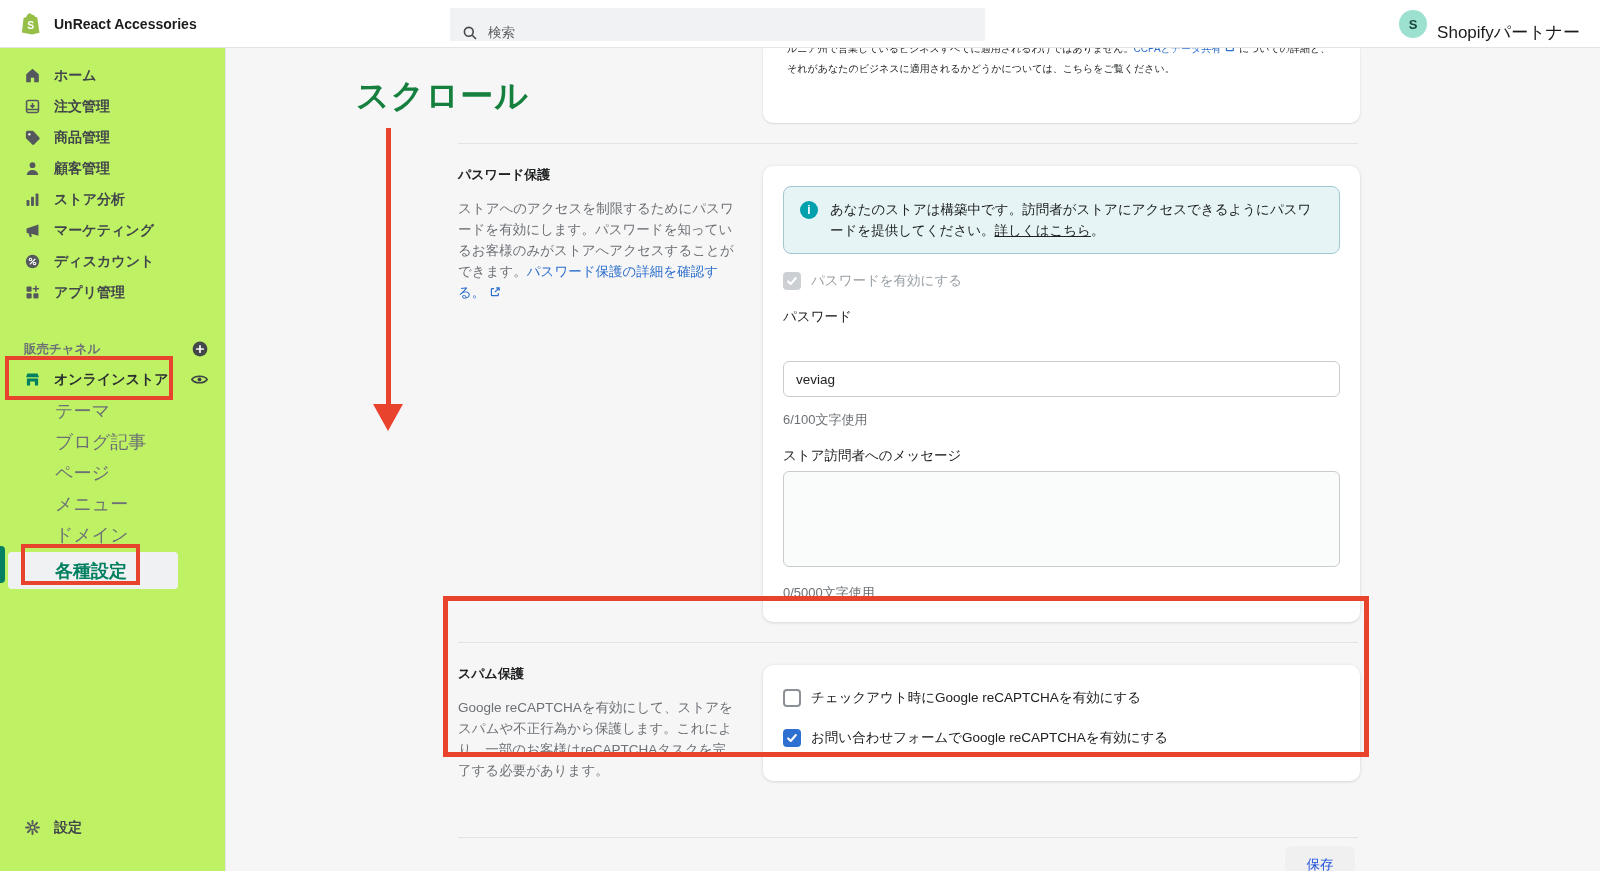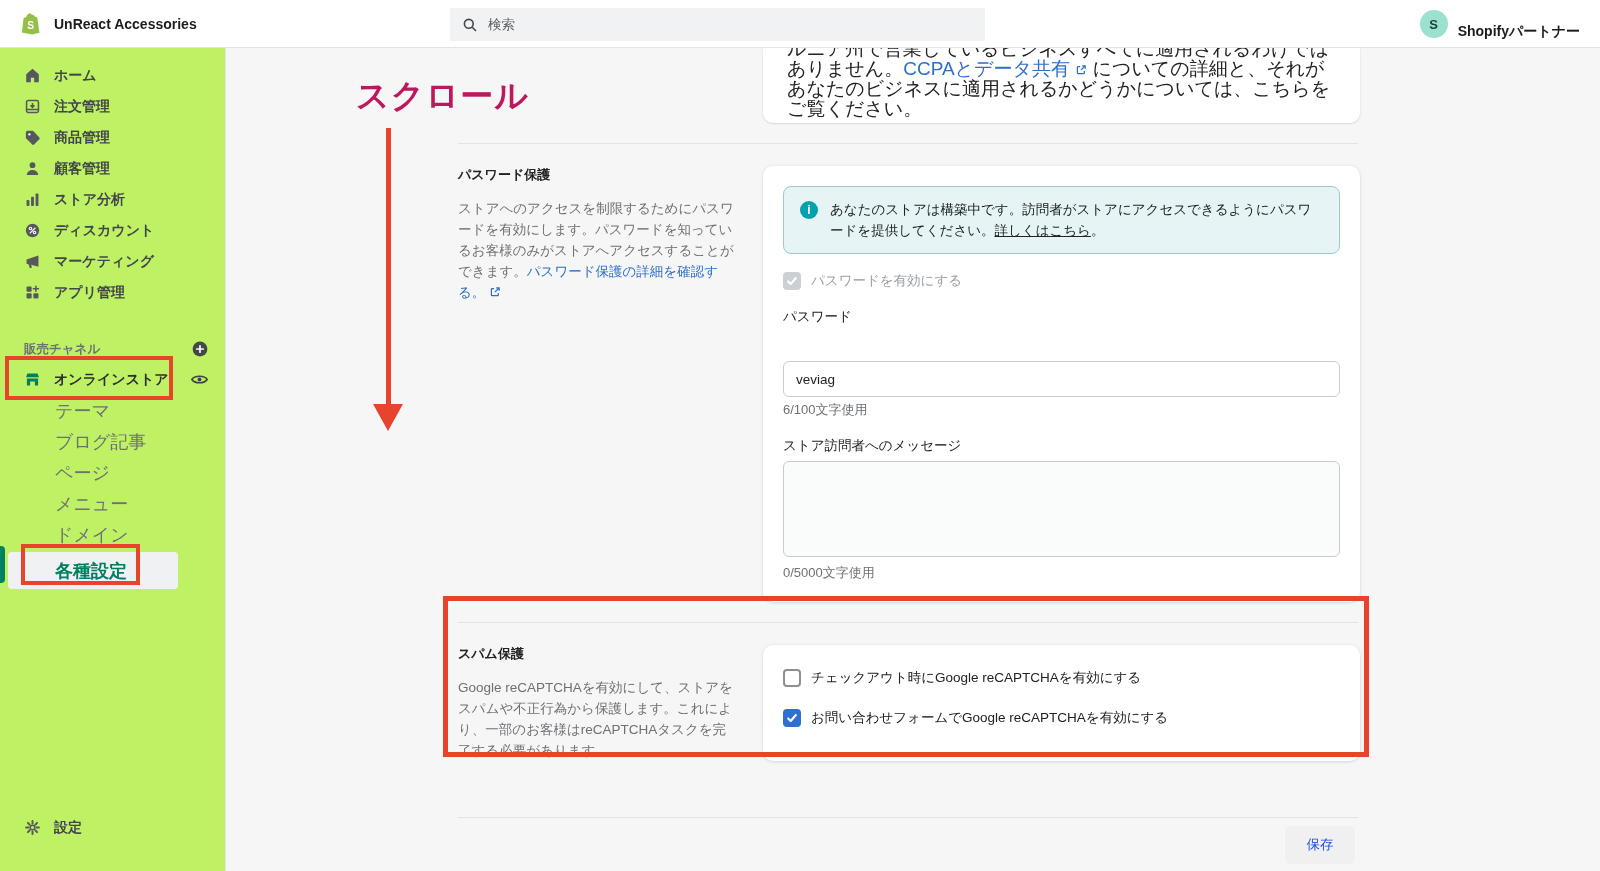--- a/index.html
+++ b/index.html
@@ -11,28 +11,28 @@
     color:#202223; font-size:13.5px;
   }
   a { color:#2c6ecb; text-decoration:none; cursor:pointer; }
 
   
   .topbar { position:absolute; left:0; top:0; right:0; height:48px; background:#fff;
     border-bottom:1px solid #e3e4e6; z-index:5; }
   .brand { position:absolute; left:18px; top:0; height:48px; display:flex; align-items:center; gap:10px; }
   .brand-name { font-size:14px; font-weight:700; color:#1a1c1d; }
   .search { position:absolute; left:450px; top:8px; width:535px; height:33px; background:#f1f2f3;
-    border-radius:0; display:flex; align-items:center; padding:0 12px; gap:8px; }
+    border-radius:0; display:flex; align-items:flex-end; padding:0 12px; gap:8px; }
   .search input { border:0; outline:0; background:transparent; flex:1; font-size:13.5px;
     font-family:inherit; color:#202223; }
   .search input::placeholder { color:#5c5f62; }
   .account { position:absolute; right:20px; top:0; height:48px; display:flex; align-items:center; gap:10px; }
   .avatar { width:28px; height:28px; border-radius:50%; background:#9ce0d0; color:#15453b;
     display:flex; align-items:center; justify-content:center; font-size:13px; font-weight:700; }
-  .account-name { font-size:14px; font-weight:700; color:#1a1c1d;margin-top:16px; }
+  .account-name { font-size:17px; font-weight:400; color:#1a1c1d;margin-top:16px; }
 
   
   .sidebar { position:absolute; left:0; top:48px; bottom:0; width:226px; background:#bef264;
     border-right:1px solid #e4e5e7; padding-top:12px; }
   .nav-item { height:31px; display:flex; align-items:center; gap:13px; padding-left:24px;
     font-size:14px; font-weight:600; color:#42464b; cursor:pointer; }
   .icn { width:17px; height:17px; flex:none; color:#55585c; display:flex; }
   .icn svg { width:100%; height:100%; }
   .channels-header { margin-top:31px; height:20px; display:flex; align-items:center;
     padding:0 16px 0 24px; font-size:12.5px; font-weight:600; color:#6d7175; }
@@ -52,21 +52,21 @@
     align-items:center; gap:13px; padding-left:24px; font-size:14px; font-weight:600;
     color:#42464b; cursor:pointer; }
 
   
   .main { position:absolute; left:226px; top:48px; right:0; bottom:0; background:#f6f6f7; overflow:hidden; }
   .content { position:relative; padding-left:232px; width:1134px; }
 
   .top-card { margin-left:305px; width:597px; height:75px; background:#fff;
     border-radius:0 0 10px 10px; box-shadow:0 1px 2px rgba(0,0,0,.10), 0 0 3px rgba(0,0,0,.05);
     overflow:hidden; padding:0 24px; }
-  .top-card p { margin:-9px 0 0 0; line-height:20px; font-size:19px; color:#202223; }
+  .top-card p { margin:-9px 0 0 0; line-height:20px; font-size:10px; color:#202223; }
 
   hr.divider { border:0; border-top:1px solid #e1e3e5; width:900px; margin:20px 0 0 0; }
 
   .section { display:flex; margin-top:22px; }
   .col-desc { width:305px; padding-right:26px; }
   .col-desc h2 { margin:0 0 14px 0; font-size:13px; font-weight:700; color:#202223; }
   .col-desc p { margin:0; font-size:13.5px; line-height:21px; color:#6d7175; }
   .card { width:597px; background:#fff; border-radius:10px; padding:20px;
     box-shadow:0 1px 3px rgba(0,0,0,.10), 0 0 4px rgba(0,0,0,.05); }
 
@@ -82,38 +82,38 @@
     align-items:center; justify-content:center; cursor:pointer; }
   .checkbox svg { width:12px; height:12px; }
   .cb-disabled { background:#ccd0d4; cursor:default; }
   .cb-unchecked { background:#fff; border:2px solid #8a9095; }
   .cb-checked { background:#2e6fd2; }
   .muted-label { color:#989fa4; }
 
   .field-label { margin:18px 0 6px 0; font-size:13.5px; color:#202223; }
   .text-field { width:100%; height:36px; border:1px solid #c9cccf; border-radius:6px;
     padding:0 12px; font-size:13.5px; font-family:inherit; color:#202223; background:#fff; outline:none;margin-top:29px; }
-  .helper { margin-top:4px; font-size:13px; color:#6d7175; }
+  .helper { margin-top:14px; font-size:13px; color:#6d7175; }
   .text-area { width:100%; height:96px; border:1px solid #c9cccf; border-radius:6px;
     background:#fafbfb; resize:none; outline:none; font-family:inherit; font-size:13.5px; padding:8px 12px; }
 
   .spam-card { padding:24px 20px; }
   .spam-card .check-row { margin-top:0; }
   .spam-card .check-row + .check-row { margin-top:22px; }
 
   hr.divider.after-spam { margin-top:56px; }
   .footer-row { position:relative; height:70px; }
   .save-btn { position:absolute; left:827px; top:8px; width:70px; height:38px;
     background:#f0f0f1; border:0; border-radius:6px; font-size:13.5px; font-family:inherit;
     color:#1d4ed8; cursor:default; }
 
   
   .annot { position:absolute; z-index:20; pointer-events:none; }
   .annot-scroll-text { left:356px; top:74px; font-size:33px; font-weight:800;
-    color:#be185d; letter-spacing:1px; }
+    color:#15803d; letter-spacing:1px; }
   .annot-arrow-line { left:386px; top:128px; width:5px; height:278px; background:#e8432c; }
   .annot-arrow-head { left:373px; top:404px; width:0; height:0;
     border-left:15px solid transparent; border-right:15px solid transparent;
     border-top:27px solid #e8432c; }
   .annot-box { border:4px solid #e8432c; }
   .annot-box-online { left:5px; top:356px; width:168px; height:44px; }
   .annot-box-settings { left:21px; top:544px; width:119px; height:41px; }
   .annot-box-spam { left:443px; top:596px; width:926px; height:161px; border-width:5px; }
 </style>
 </head>
@@ -191,37 +191,37 @@
         <rect x="3" y="10.6" width="3.4" height="6.9" rx="1"></rect>
           <rect x="8.3" y="6.8" width="3.4" height="10.7" rx="1"></rect>
           <rect x="13.6" y="2.8" width="3.4" height="14.7" rx="1"></rect>
       </svg>
     </span>
     <span>ストア分析</span>
   </div>
 
   <div class="nav-item">
     <span class="icn">
+      <svg viewBox="0 0 20 20" fill="currentColor">
+        <path d="M17 2.8v13.4l-8.6-2.4.95 3.3-2.5.7-1.3-4.4-2.55-.7V7.6z"></path>
+      </svg>
+    </span>
+    <span>マーケティング</span>
+  </div>
+
+  <div class="nav-item">
+    <span class="icn">
       <svg viewBox="0 0 20 20">
         <circle cx="10" cy="10" r="7.8" fill="currentColor"></circle>
         <circle cx="7.6" cy="7.6" r="1.5" fill="none" stroke="#fbfbfb" stroke-width="1.3"></circle>
         <circle cx="12.4" cy="12.4" r="1.5" fill="none" stroke="#fbfbfb" stroke-width="1.3"></circle>
         <path d="M6.8 13.4 13.4 6.8" stroke="#fbfbfb" stroke-width="1.4"></path>
       </svg>
     </span>
     <span>ディスカウント</span>
-  </div>
-
-  <div class="nav-item">
-    <span class="icn">
-      <svg viewBox="0 0 20 20" fill="currentColor">
-        <path d="M17 2.8v13.4l-8.6-2.4.95 3.3-2.5.7-1.3-4.4-2.55-.7V7.6z"></path>
-      </svg>
-    </span>
-    <span>マーケティング</span>
   </div>
 
   <div class="nav-item">
     <span class="icn">
       <svg viewBox="0 0 20 20" fill="currentColor">
         <rect x="3" y="3" width="6" height="6" rx="1.2"></rect>
           <rect x="3" y="11" width="6" height="6" rx="1.2"></rect>
           <rect x="11" y="11" width="6" height="6" rx="1.2"></rect>
         <path d="M14 2.6v6M11 5.6h6" stroke="currentColor" stroke-width="1.8" stroke-linecap="round" fill="none"></path>
       </svg>

